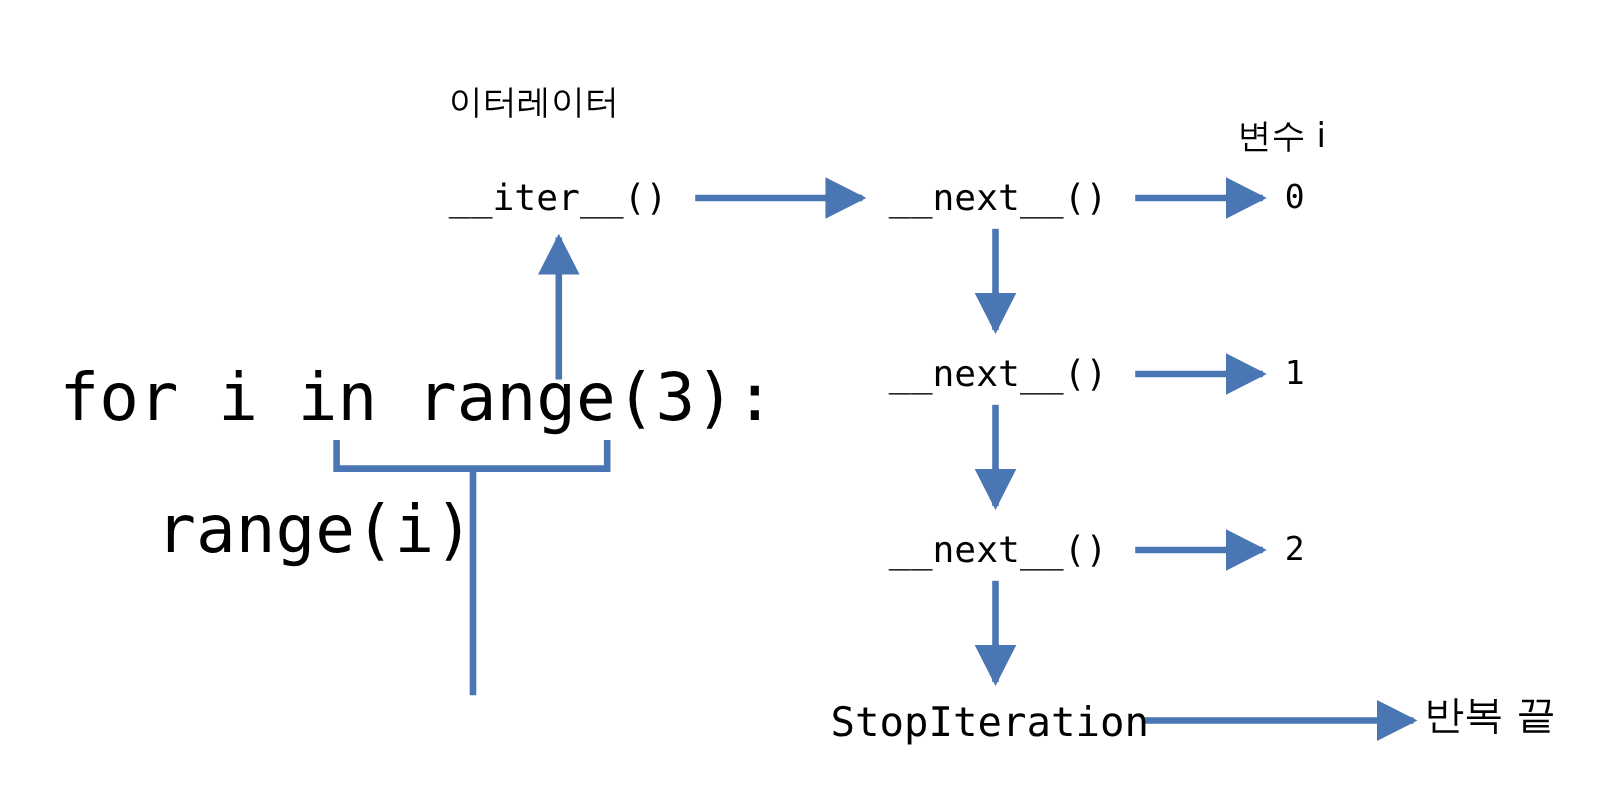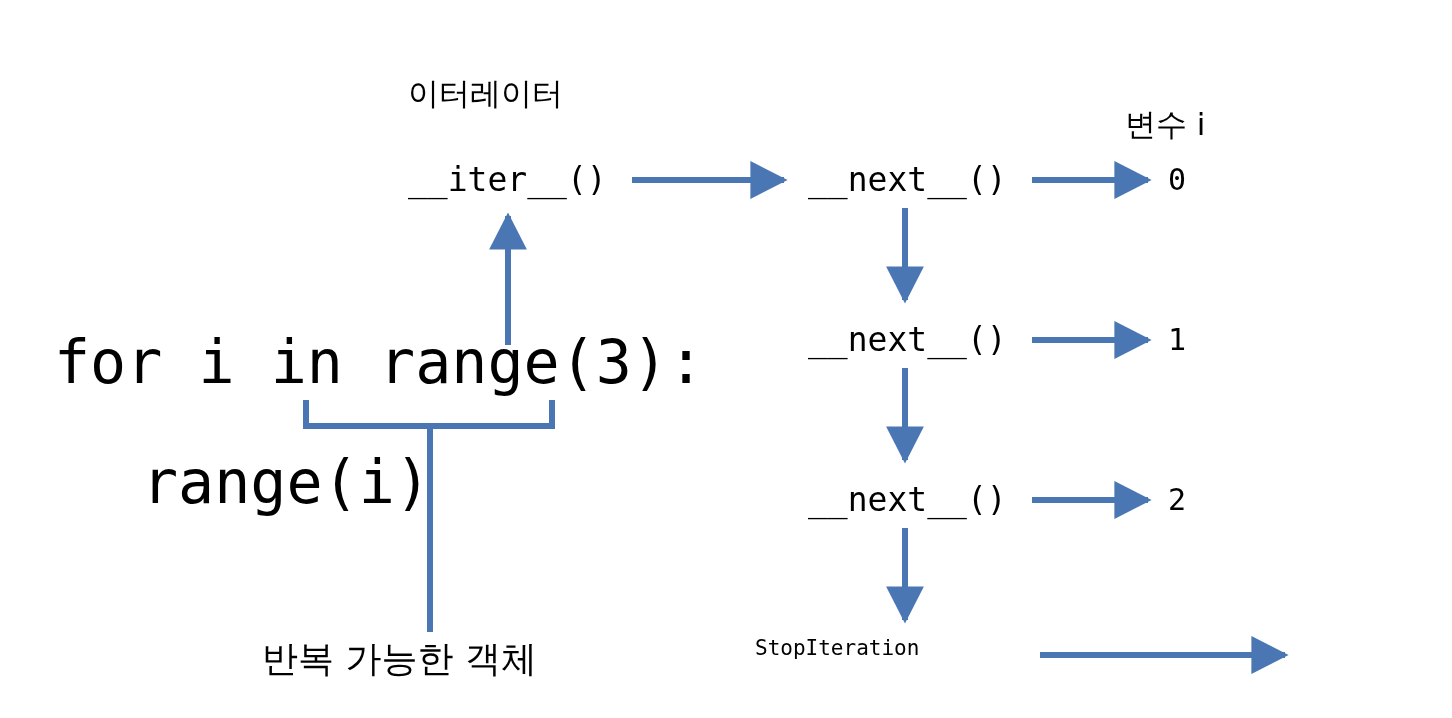--- a/index.html
+++ b/index.html
@@ -50,21 +50,21 @@
     font-family: "DejaVu Sans Mono", "Liberation Mono", monospace;
     font-weight: 400;
   }
   .dunder {
     font-size: 33px;
   }
   .num {
     font-size: 30px;
   }
   .stopiter {
-    font-size: 21px;
+    font-size: 37px;
   }
   .code {
     font-family: "DejaVu Sans Mono", "Liberation Mono", monospace;
     font-size: 60px;
     letter-spacing: 0px;
   }
 </style>
 </head>
 <body>
 
@@ -119,20 +119,20 @@
   <div class="lbl mono dunder" style="left:808px; top:323px;">__next__()</div>
 
   <div class="lbl mono num" style="left:1168px; top:325px;">1</div>
 
   <div class="lbl mono dunder" style="left:808px; top:483px;">__next__()</div>
 
   <div class="lbl mono num" style="left:1168px; top:485px;">2</div>
 
   <div class="lbl mono stopiter" style="left:755px; top:638px;">StopIteration</div>
 
+  <div class="lbl kr kr-big" style="left:1295px; top:633px;">반복 끝</div>
 
   <div class="lbl code" style="left:22px; top:332px;margin-left:32px;">for i in range(3):</div>
 
   <div class="lbl code" style="left:142px; top:452px;">range(i)</div>
 
-  <div class="lbl kr kr-big" style="left:262px; top:641px;">반복 가능한 객체</div>
 
 </div>
 
 </body></html>

